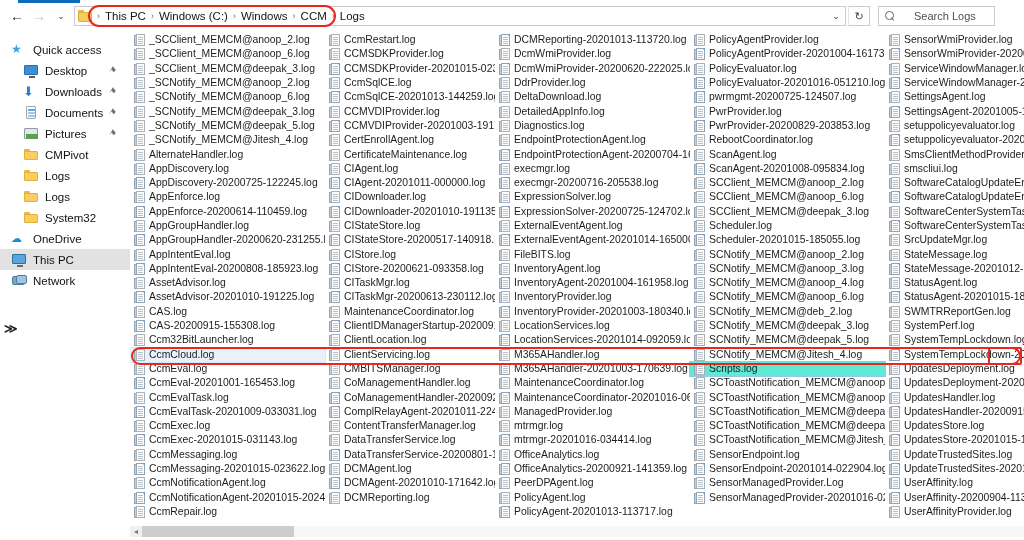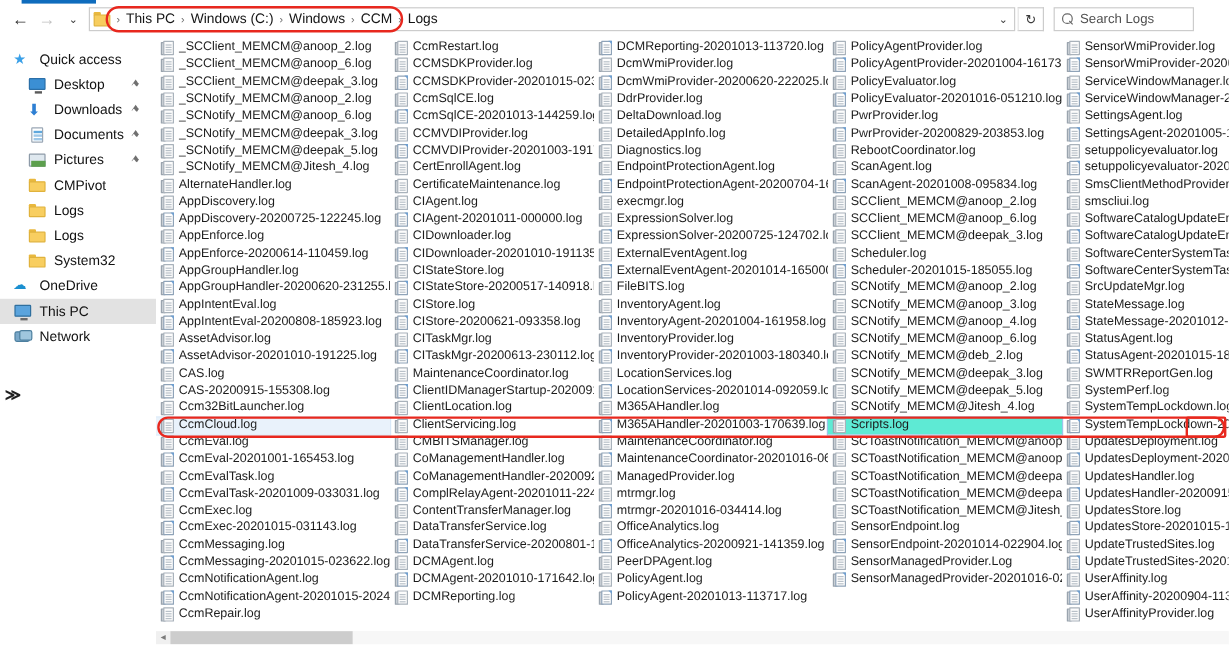--- a/index.html
+++ b/index.html
@@ -83,21 +83,21 @@
   .refreshbtn {
     position: absolute; left: 848px; top: 6px; width: 22px; height: 20px;
     border: 1px solid #cccccc; border-left: 1px solid #e4e4e4;
     background: #ffffff;
     display: flex; align-items: center; justify-content: center;
     color: #3c3c3c; font-size: 11px;
   }
   .searchbox {
     position: absolute; left: 878px; top: 6px; width: 117px; height: 20px;
     border: 1px solid #cccccc; background: #ffffff;
-    display: flex; align-items: center; gap: 5px; padding-left: 6px;
+    display: flex; align-items: center; gap: 19px; padding-left: 6px;
   }
   .searchbox .mag {
     width: 10px; height: 10px; position: relative; flex: none;
   }
   .searchbox .mag::before {
     content: ""; position: absolute; left: 0; top: 0;
     width: 6.5px; height: 6.5px; border: 1.2px solid #6a6a6a;
     border-radius: 50%;
   }
   .searchbox .mag::after {
@@ -1080,20 +1080,29 @@
             </div>
             <div class="fitem">
               <span class="ficon">
                 <span class="bar"></span>
                 <span class="page"></span>
                 <span class="lines"></span>
               </span>
               <span class="fname">execmgr.log</span>
             </div>
             <div class="fitem">
+              <span class="ficon dated">
+                <span class="bar"></span>
+                <span class="page"></span>
+                <span class="lines"></span>
+                <span class="fold"></span>
+              </span>
+              <span class="fname">execmgr-20200716-205538.log</span>
+            </div>
+            <div class="fitem">
               <span class="ficon">
                 <span class="bar"></span>
                 <span class="page"></span>
                 <span class="lines"></span>
               </span>
               <span class="fname">ExpressionSolver.log</span>
             </div>
             <div class="fitem">
               <span class="ficon dated">
                 <span class="bar"></span>
@@ -1308,20 +1317,29 @@
               <span class="fname">PolicyEvaluator.log</span>
             </div>
             <div class="fitem">
               <span class="ficon dated">
                 <span class="bar"></span>
                 <span class="page"></span>
                 <span class="lines"></span>
                 <span class="fold"></span>
               </span>
               <span class="fname">PolicyEvaluator-20201016-051210.log</span>
+            </div>
+            <div class="fitem">
+              <span class="ficon dated">
+                <span class="bar"></span>
+                <span class="page"></span>
+                <span class="lines"></span>
+                <span class="fold"></span>
+              </span>
+              <span class="fname">pwrmgmt-20200725-124507.log</span>
             </div>
             <div class="fitem">
               <span class="ficon">
                 <span class="bar"></span>
                 <span class="page"></span>
                 <span class="lines"></span>
               </span>
               <span class="fname">PwrProvider.log</span>
             </div>
             <div class="fitem">

